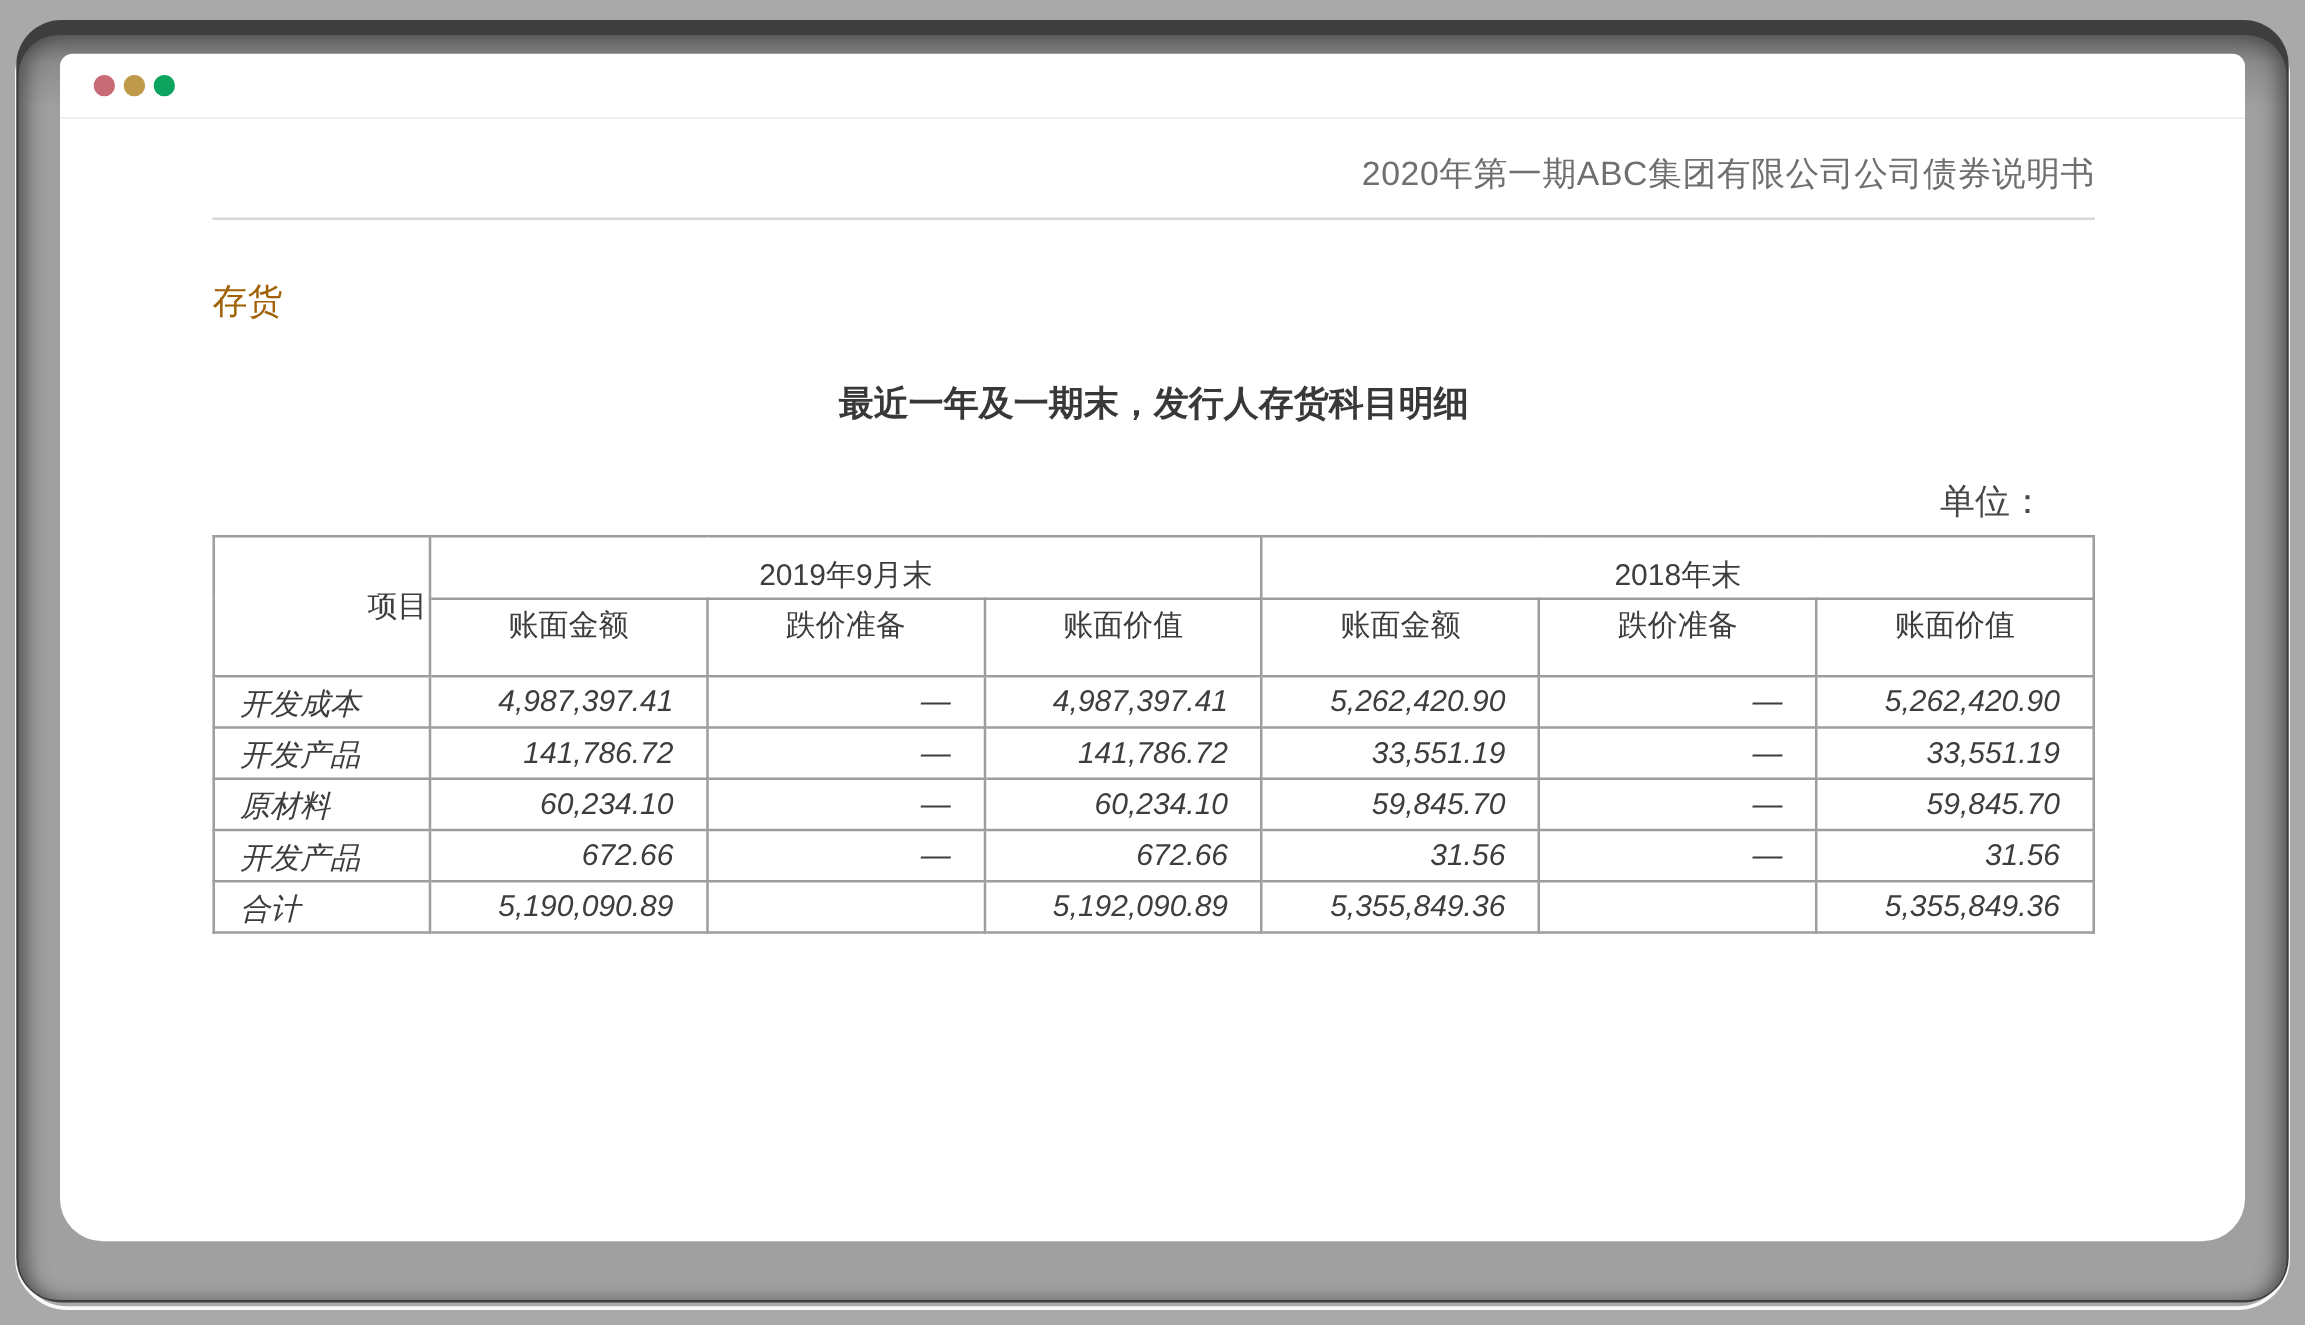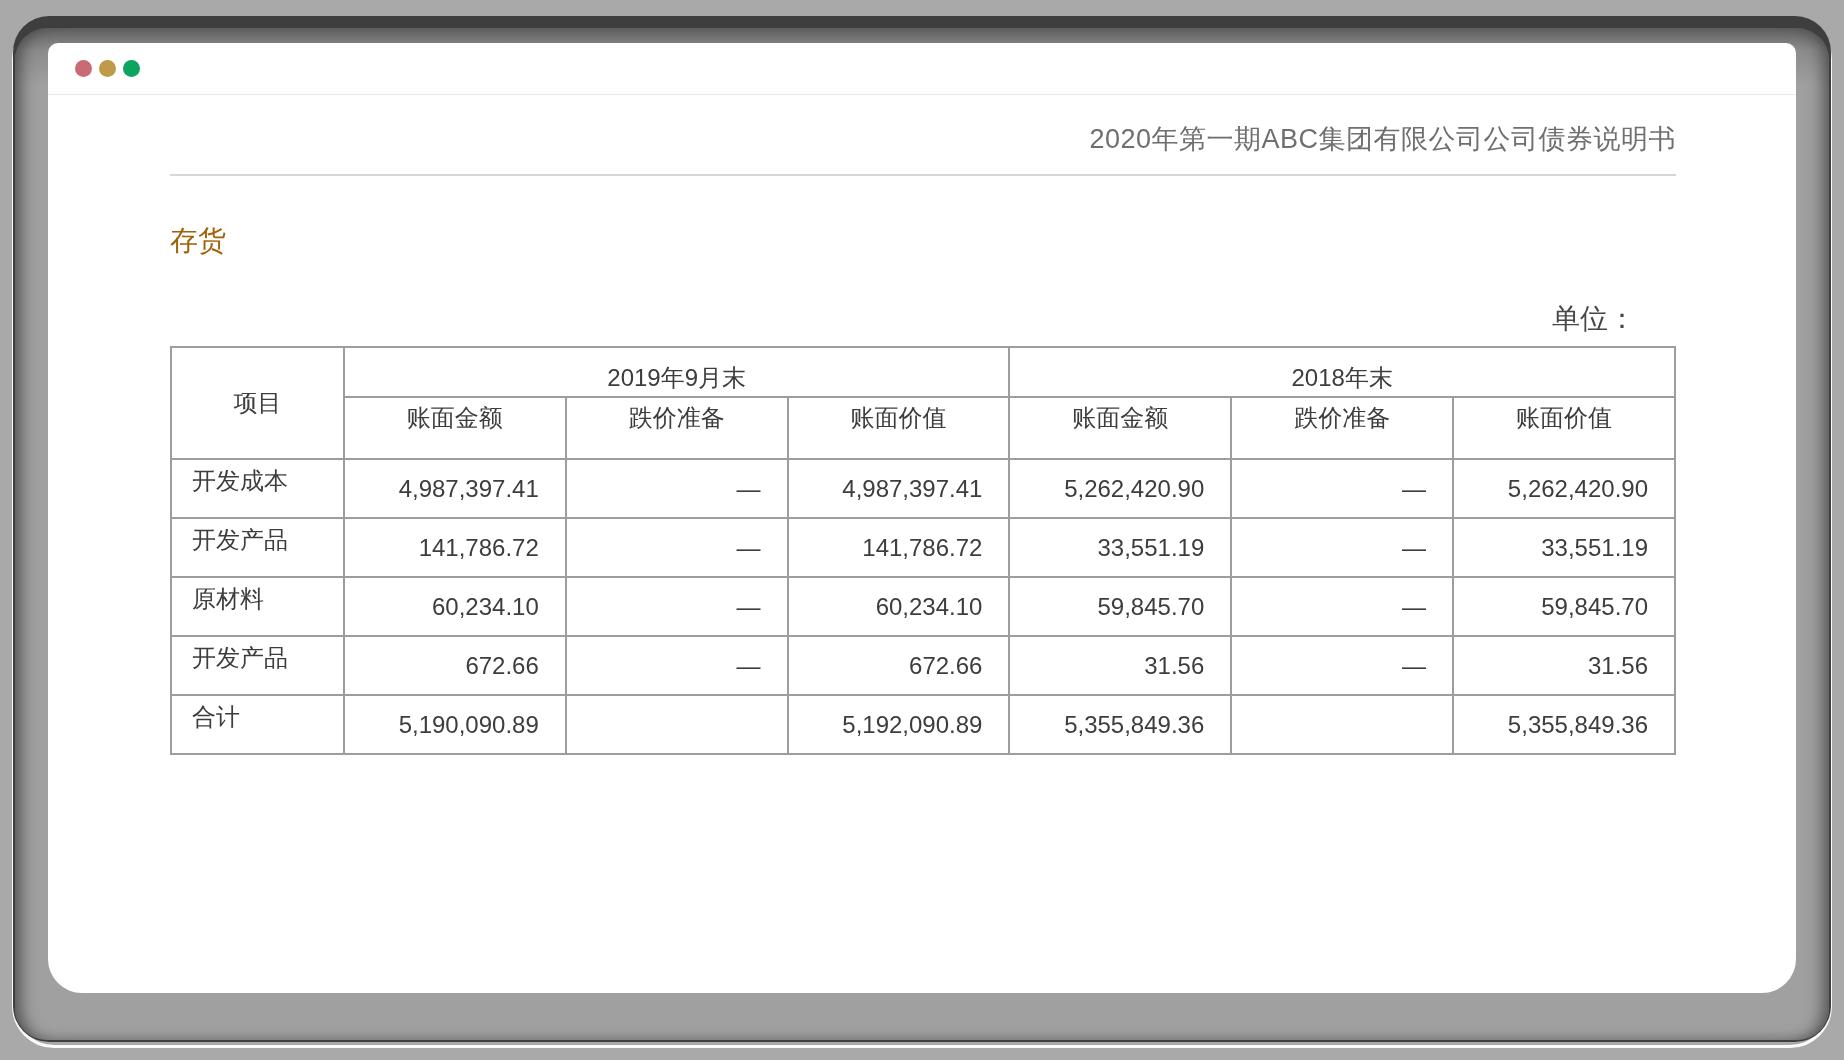--- a/index.html
+++ b/index.html
@@ -76,24 +76,24 @@
   .unit-row {
     margin-top:40px; text-align:right; padding-right:40px;
     font-size:28px; color:#474747; margin-bottom:8px;
   }
 
   table.fin {
     width:100%; border-collapse:collapse; table-layout:fixed;
     font-size:24px; color:#3d3d3d;
   }
   table.fin th, table.fin td { border:2px solid #9d9d9d; font-weight:normal; }
-  th.corner  { vertical-align:middle; text-align:center; }
+  th.corner  { vertical-align:middle; text-align:right; }
   th.period  { height:50px; vertical-align:top; padding-top:14px; text-align:center; }
   th.measure { height:62px; vertical-align:top; padding-top:4px; text-align:center; }
-  td { height:59px; }
+  td { height:41px;font-style:italic; }
   td.label { text-align:left; vertical-align:top; padding:5px 0 0 20px; }
   td.num   { text-align:right; vertical-align:middle; padding-right:26px; }
 </style>
 </head>
 <body>
 
 <div class="frame-ring"></div>
 <div class="frame-dark"></div>
 <div class="frame-gray"></div>
 
@@ -106,20 +106,21 @@
   </div>
 
   <div class="content">
 
     <div class="doc-header">2020年第一期ABC集团有限公司公司债券说明书</div>
     <hr class="doc-rule">
 
     <div class="section-heading">存货</div>
 
 
+    <div class="table-title">最近一年及一期末，发行人存货科目明细</div>
 
     <div class="unit-row">单位：</div>
 
     <table class="fin">
       <colgroup>
         <col style="width:11.5%">
         <col style="width:14.75%">
           <col style="width:14.75%">
           <col style="width:14.75%">
         <col style="width:14.75%">

